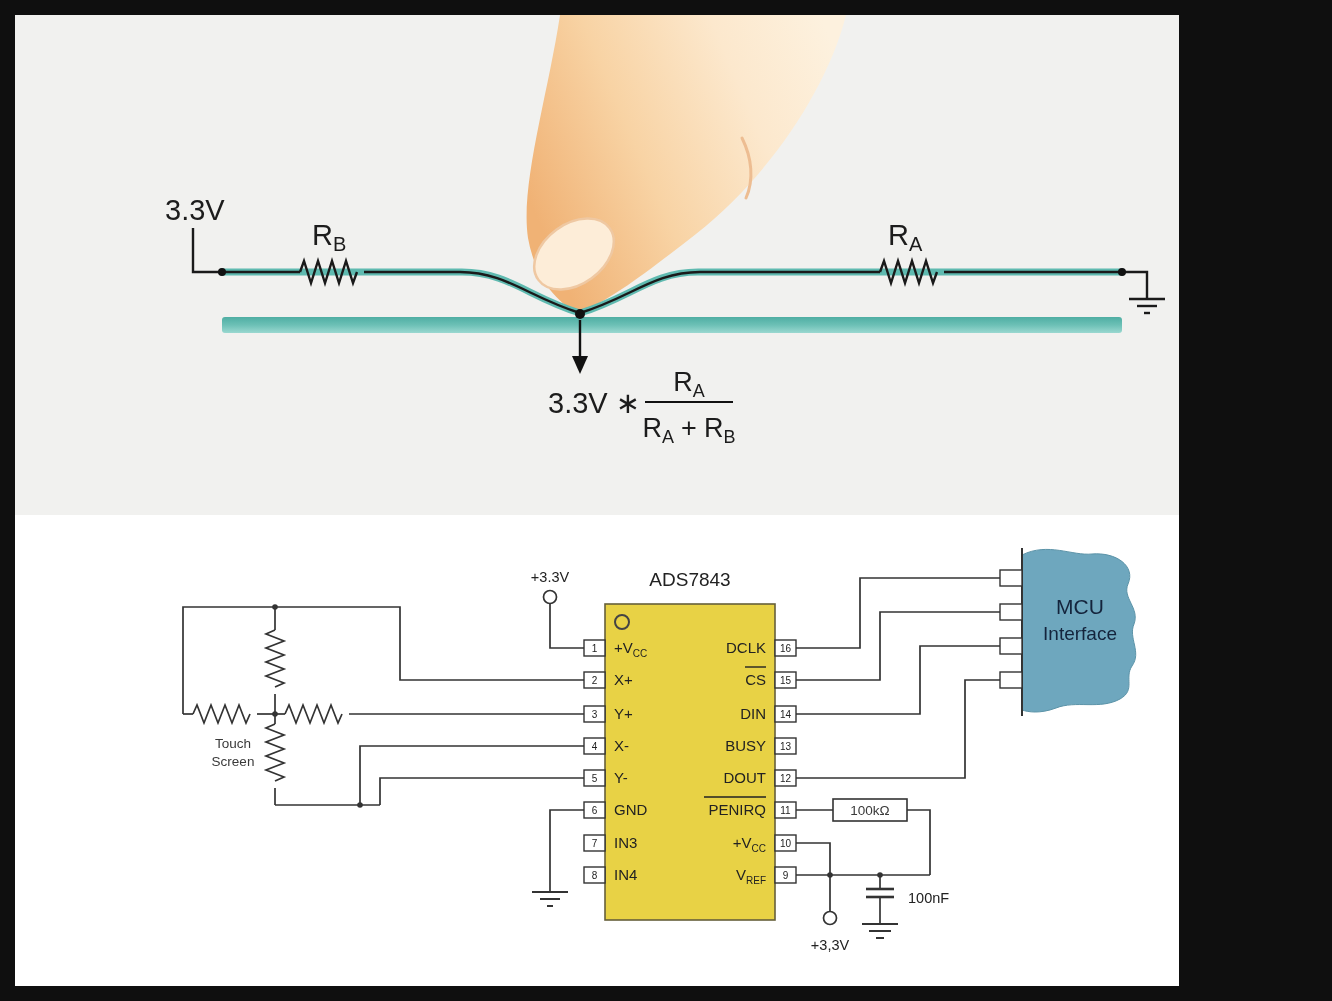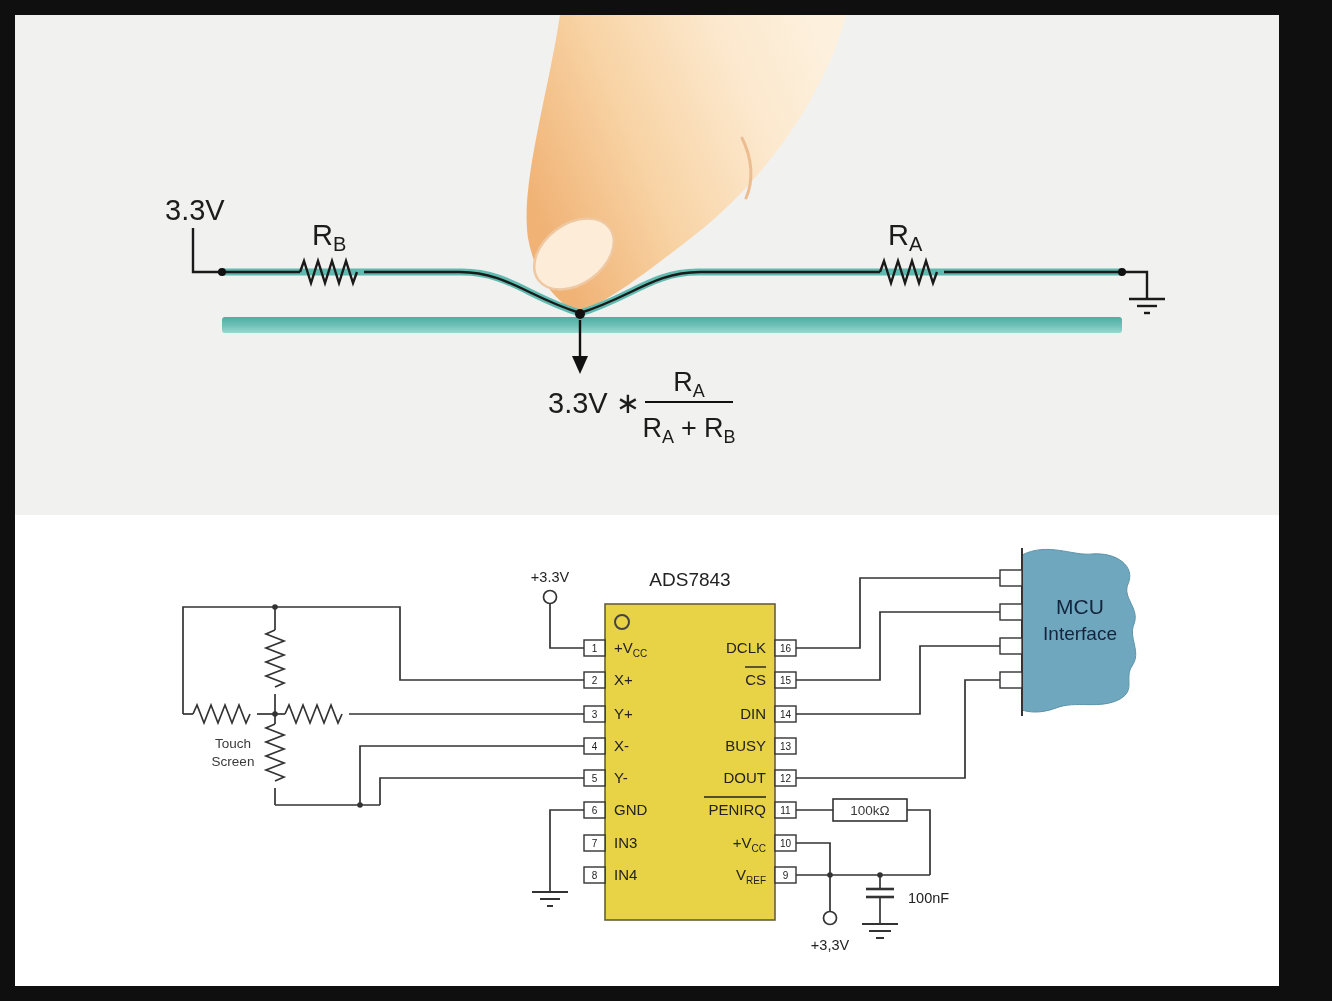--- a/index.html
+++ b/index.html
@@ -1,16 +1,16 @@
 <!DOCTYPE html>
 <html><head>
 <meta charset="utf-8">
 <style>
   html,body { margin:0; padding:0; background:#0f0f0f; }
-  .stage { position:relative; width:1279px; height:1001px; background:#0f766e; overflow:hidden; }
+  .stage { position:relative; width:1179px; height:1001px; background:#0f766e; overflow:hidden; }
   svg { position:absolute; left:0; top:0; }
   text { font-family:"Liberation Sans", sans-serif; fill:#1c1c1c; }
   .big  { font-size:29px; }
   .sub-big { font-size:20px; }
   .frac { font-size:27px; }
   .frac-sub { font-size:18px; }
   .chip-title { font-size:19px; fill:#222; text-anchor:middle; }
   .pl { font-size:15px; fill:#222; }
   .pl-sub { font-size:10px; }
   .pin-num { font-size:10px; fill:#222; text-anchor:middle; }

